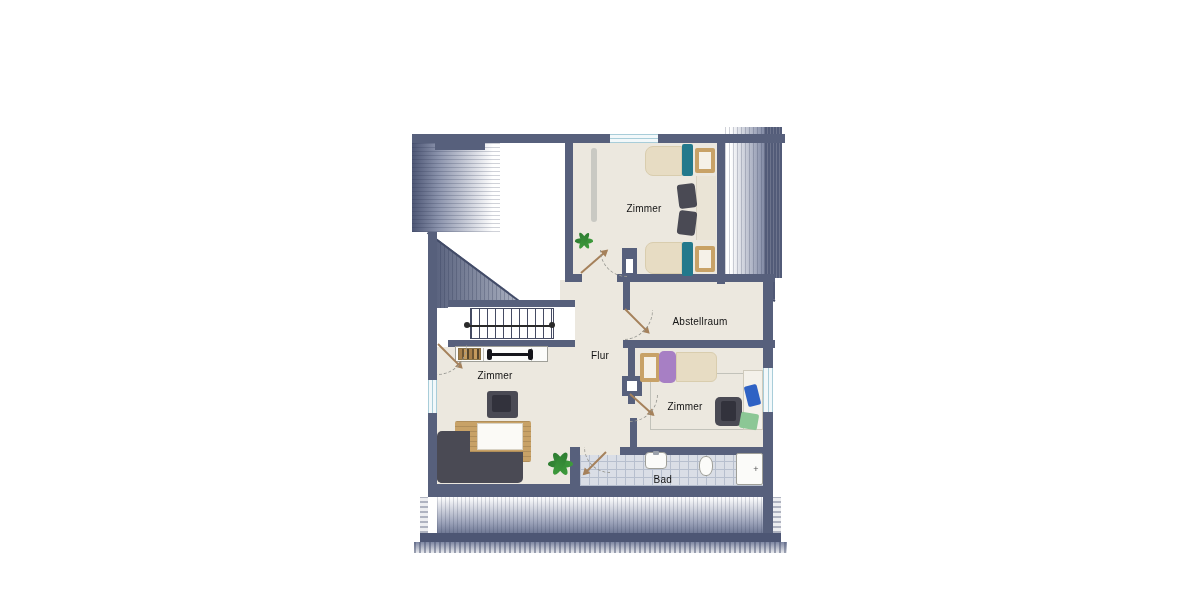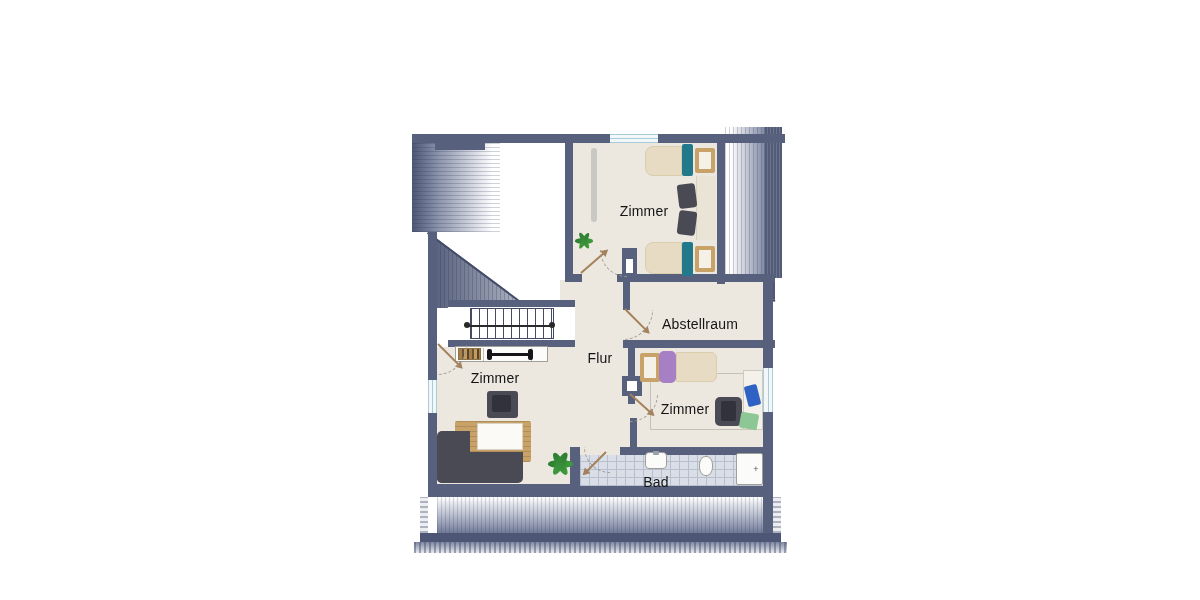--- a/index.html
+++ b/index.html
@@ -50,21 +50,21 @@
       repeating-linear-gradient(90deg, var(--tile-line,#b7bfce) 0 1px, rgba(0,0,0,0) 1px 9px),
       repeating-linear-gradient(0deg, var(--tile-line,#b7bfce) 0 1px, rgba(0,0,0,0) 1px 8px);}
   .treads{background-color:#fff;border:1px solid #454b63;
      background-image:repeating-linear-gradient(90deg,#454b63 0 1px, rgba(0,0,0,0) 1px 8px);}
   .arrow{height:2px;background:var(--arrow,#a5815b);transform-origin:0 50%;}
   .arrow::after{content:"";position:absolute;right:-6px;top:-3px;width:0;height:0;
      border:4px solid transparent;border-left:7px solid var(--arrow,#a5815b);}
   .arc{border:1px dashed #9a9a94;border-radius:50%;background:transparent;}
   .q-bl{clip-path:polygon(0 50%,50% 50%,50% 100%,0 100%);}
   .q-br{clip-path:polygon(50% 50%,100% 50%,100% 100%,50% 100%);}
-  .lbl{font-size:14px;line-height:1.15;color:#141414;text-align:center;letter-spacing:.2px;}
+  .lbl{font-size:10px;line-height:1.15;color:#141414;text-align:center;letter-spacing:.2px;}
   .plant i{position:absolute;left:0;top:36%;width:100%;height:30%;border-radius:50%;
      background:linear-gradient(90deg,#2e7d32,var(--green,#3e9b3c));}
   .plant i:nth-child(2){transform:rotate(60deg);}
   .plant i:nth-child(3){transform:rotate(120deg);}
   .fixture{background:#fbfbf9;border:1px solid #9f9f98;}
   .books{background:repeating-linear-gradient(90deg,#a87f49 0 3px,#6b5433 3px 5px,#c59a5d 5px 8px,#55452c 8px 10px);
      border:1px solid #8a7347;}
   .outline{border:1px solid #c2c2ba;background:transparent;}
   .desk{background:#f4f1ea;border:1px solid #cfcabc;}
   .mark{font-size:9px;color:#555;text-align:center;line-height:1;}
@@ -194,15 +194,15 @@
   <div class="abs arc q-br" style="left:407px;top:315px;width:60px;height:60px;"></div>
   <div class="abs arc q-br" style="left:593px;top:280px;width:60px;height:60px;"></div>
   <div class="abs arc q-br" style="left:602px;top:366px;width:56px;height:56px;"></div>
   <div class="abs arc q-bl" style="left:584px;top:421px;width:52px;height:52px;"></div>
 
   <div class="abs lbl" style="left:616px;top:203px;width:56px;">Zimmer</div>
   <div class="abs lbl" style="left:655px;top:316px;width:90px;">Abstellraum</div>
   <div class="abs lbl" style="left:578px;top:350px;width:44px;">Flur</div>
   <div class="abs lbl" style="left:467px;top:370px;width:56px;">Zimmer</div>
   <div class="abs lbl" style="left:657px;top:401px;width:56px;">Zimmer</div>
-  <div class="abs lbl" style="left:640px;top:474px;width:32px;">Bad</div>
+  <div class="abs lbl" style="left:640px;top:474px;width:32px;text-align:right;">Bad</div>
 
 </div>
 
 </body></html>

